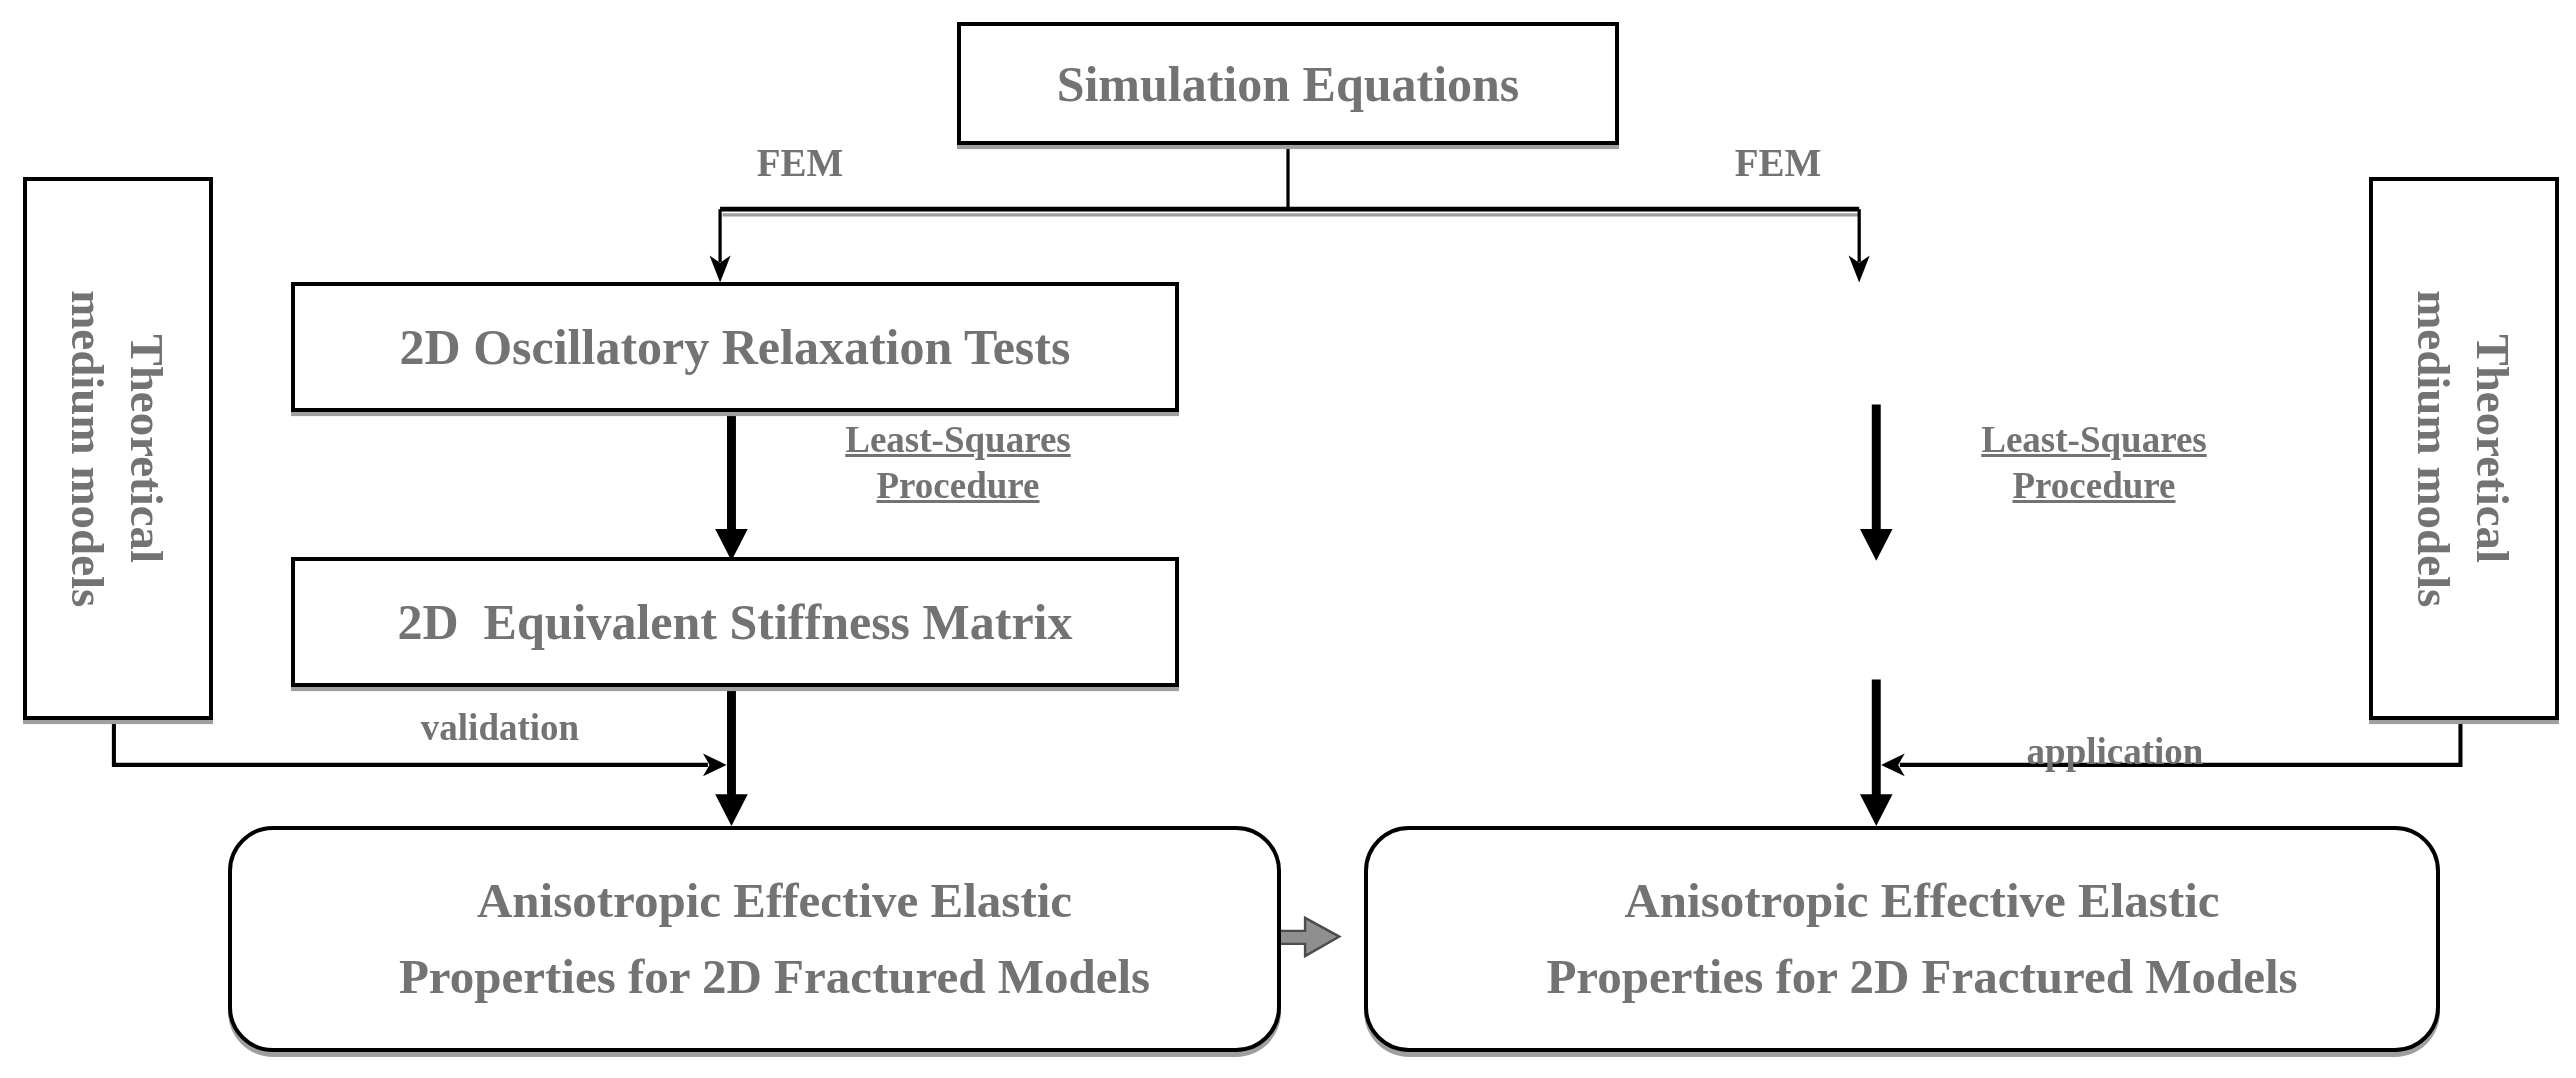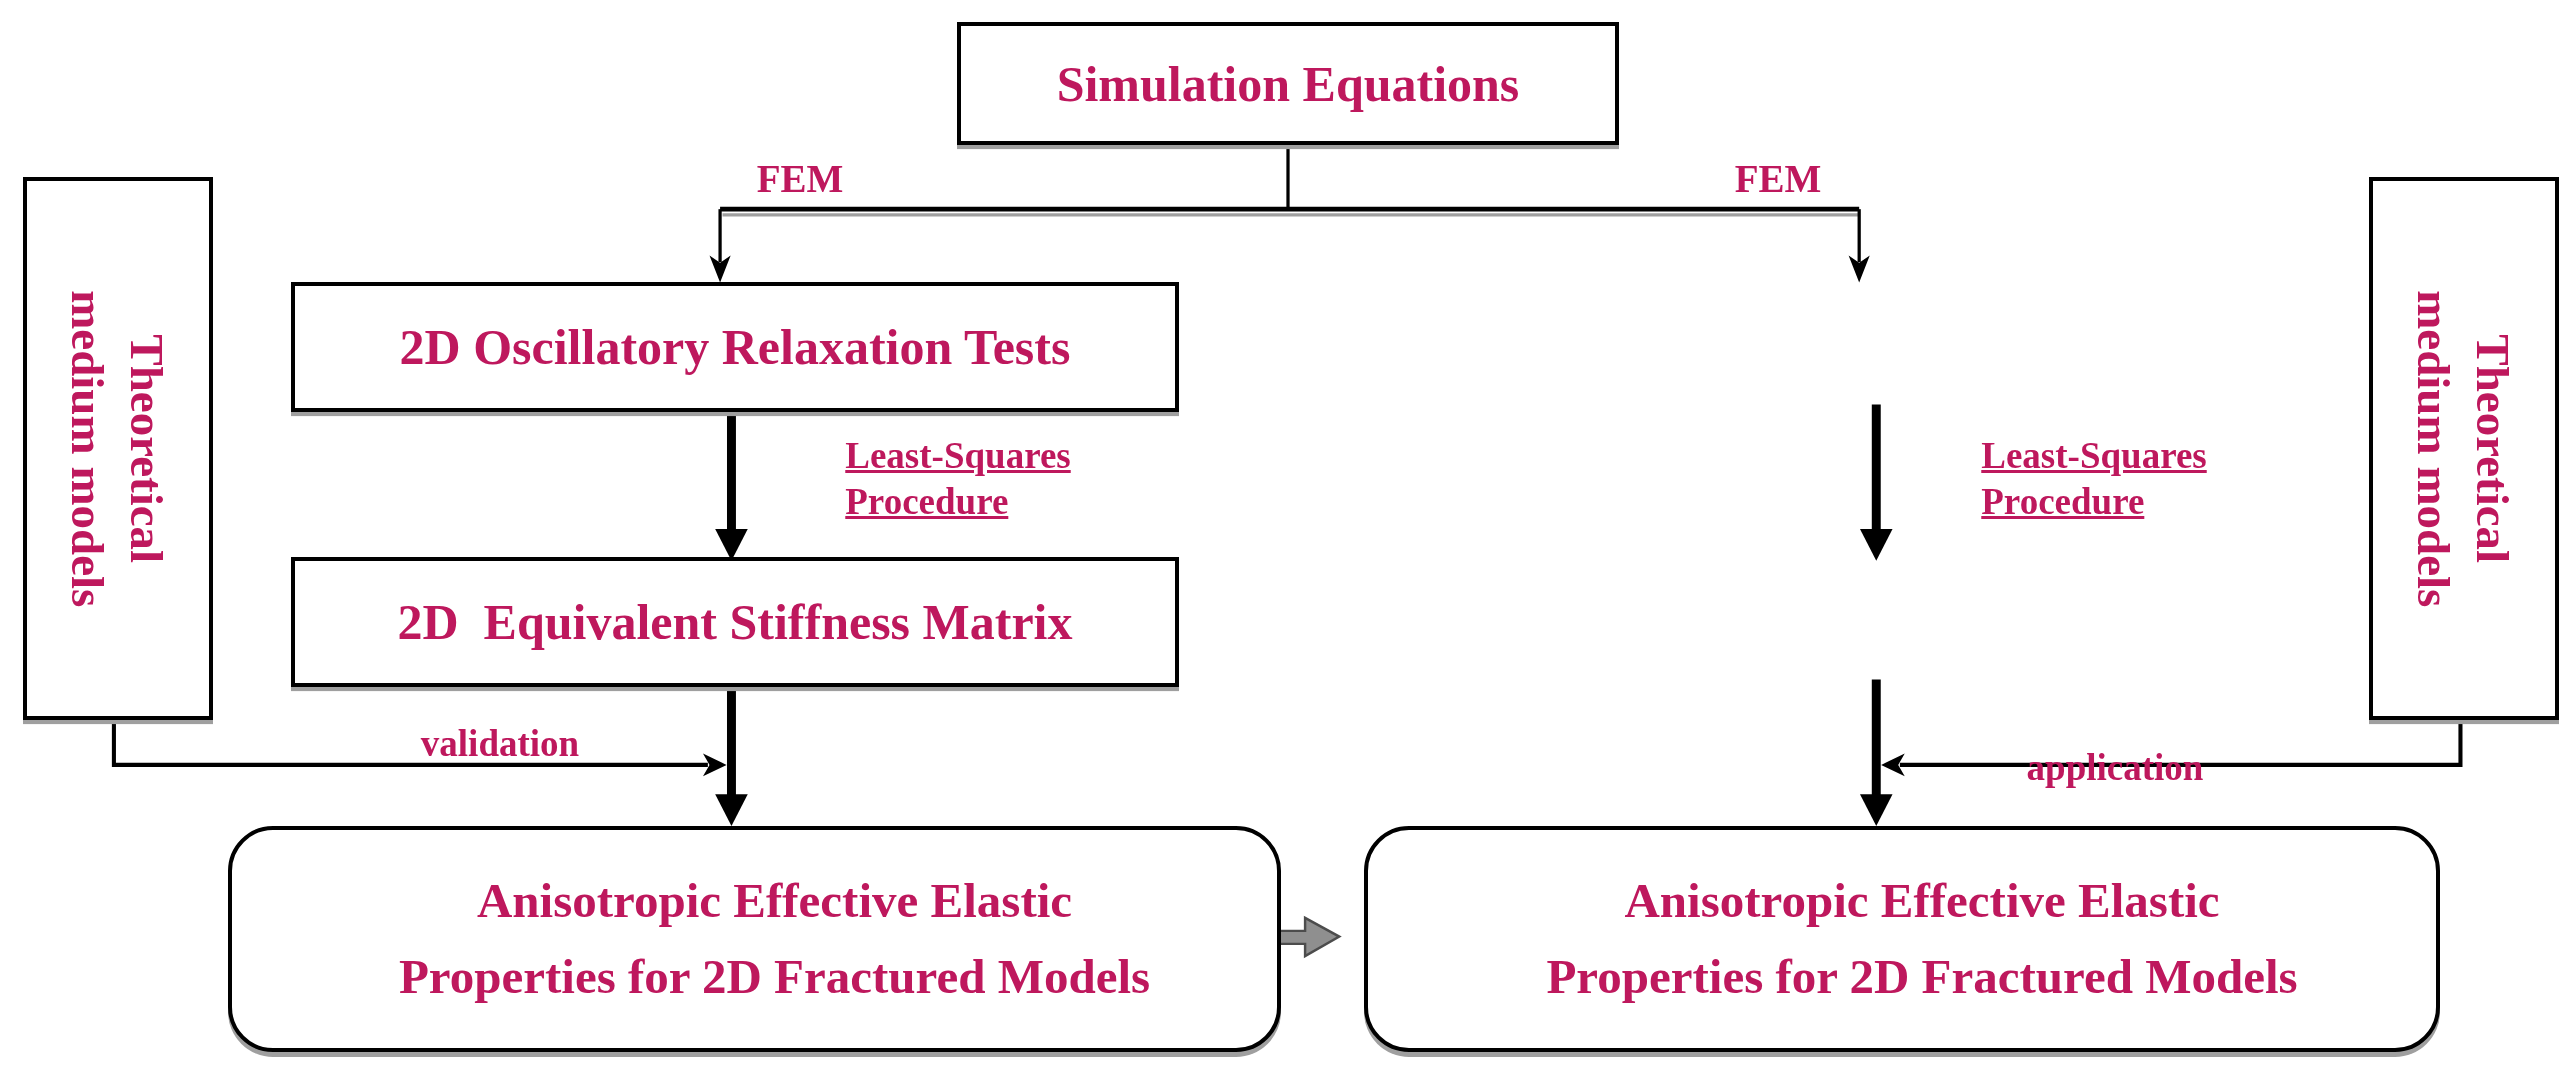--- a/index.html
+++ b/index.html
@@ -1,21 +1,21 @@
 <!DOCTYPE html>
 <html style="font-size:13px"><head>
 <meta charset="utf-8">
 <style>
   html,body{margin:0;padding:0;background:#ffffff;}
   .canvas{
     position:relative;
     width:2576px;height:1079px;
     background:#ffffff;
     font-family:"Liberation Serif","DejaVu Serif",serif;
-    color:#be185d;
+    color:#737373;
     overflow:hidden;
   }
   .wires{position:absolute;left:0;top:0;width:2576px;height:1079px;z-index:1;}
   .node{
     position:absolute;z-index:2;
     background:#ffffff;
     border:4.1px solid #000000;
     box-shadow:0 4.1px 0 #9f9f9f;
     display:flex;align-items:center;justify-content:center;
     text-align:center;
@@ -32,23 +32,22 @@
     width:504px;
     text-align:center;
     line-height:1.25;
     white-space:nowrap;
   }
   .node-side .rot span{display:block;}
   .lbl{
     position:absolute;z-index:3;
     transform:translateX(-50%);
     font-weight:bold;
-    text-align:left;
+    text-align:center;
     white-space:nowrap;
-    margin-top:16px;
   }
   .lbl-fem{font-size:39px;}
   .lbl-ls{font-size:37px;line-height:1.25;text-decoration:underline;}
   .lbl-ls span{display:block;}
   .lbl-val{font-size:37px;}
   .fs-main{font-size:50px;}
   .fs-round{font-size:49px;padding-left:40px;}
   .fs-side{font-size:47px;}
 </style>
 </head>

